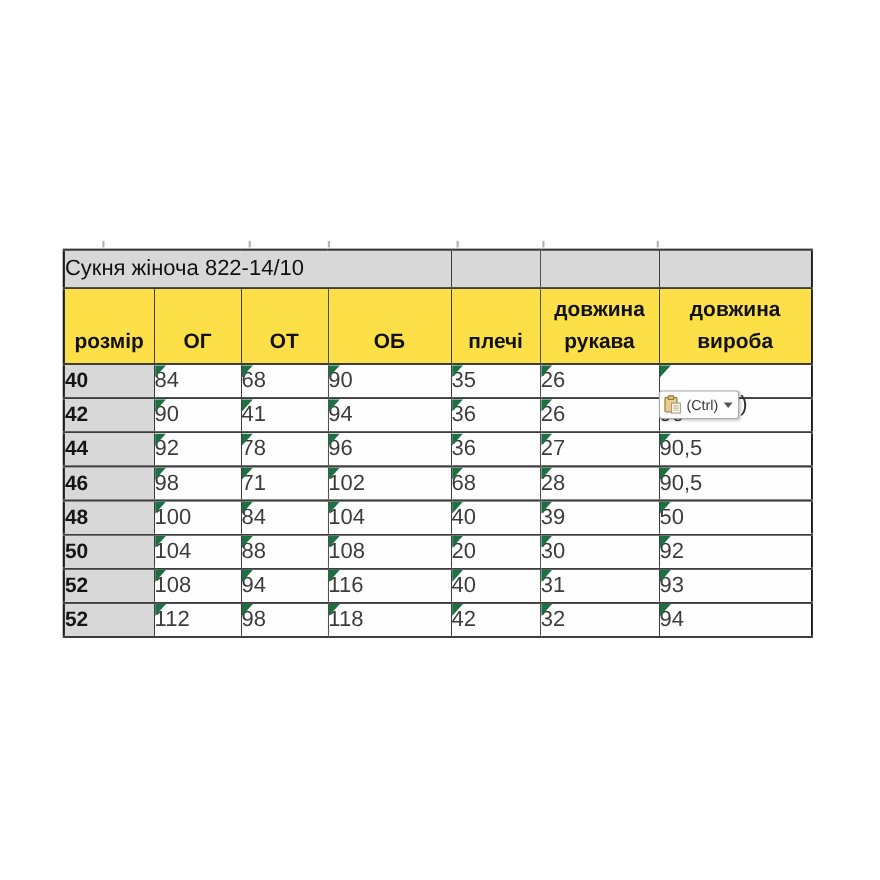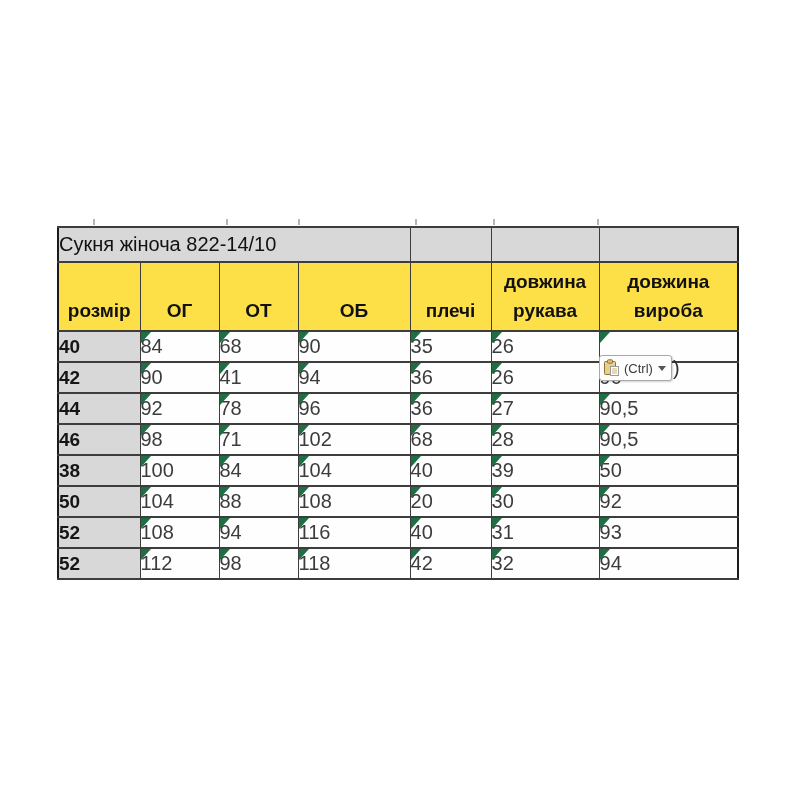--- a/index.html
+++ b/index.html
@@ -272,21 +272,21 @@
         <span class="err-tri"></span>
         <span class="val">28</span>
       </td>
       <td class="value-cell">
         <span class="err-tri"></span>
         <span class="val">90,5</span>
       </td>
     </tr>
 
     <tr class="data-row">
-      <td class="size-cell">38</td>
+      <td class="size-cell">48</td>
       <td class="value-cell">
         <span class="err-tri"></span>
         <span class="val">100</span>
       </td>
       <td class="value-cell">
         <span class="err-tri"></span>
         <span class="val">84</span>
       </td>
       <td class="value-cell">
         <span class="err-tri"></span>

